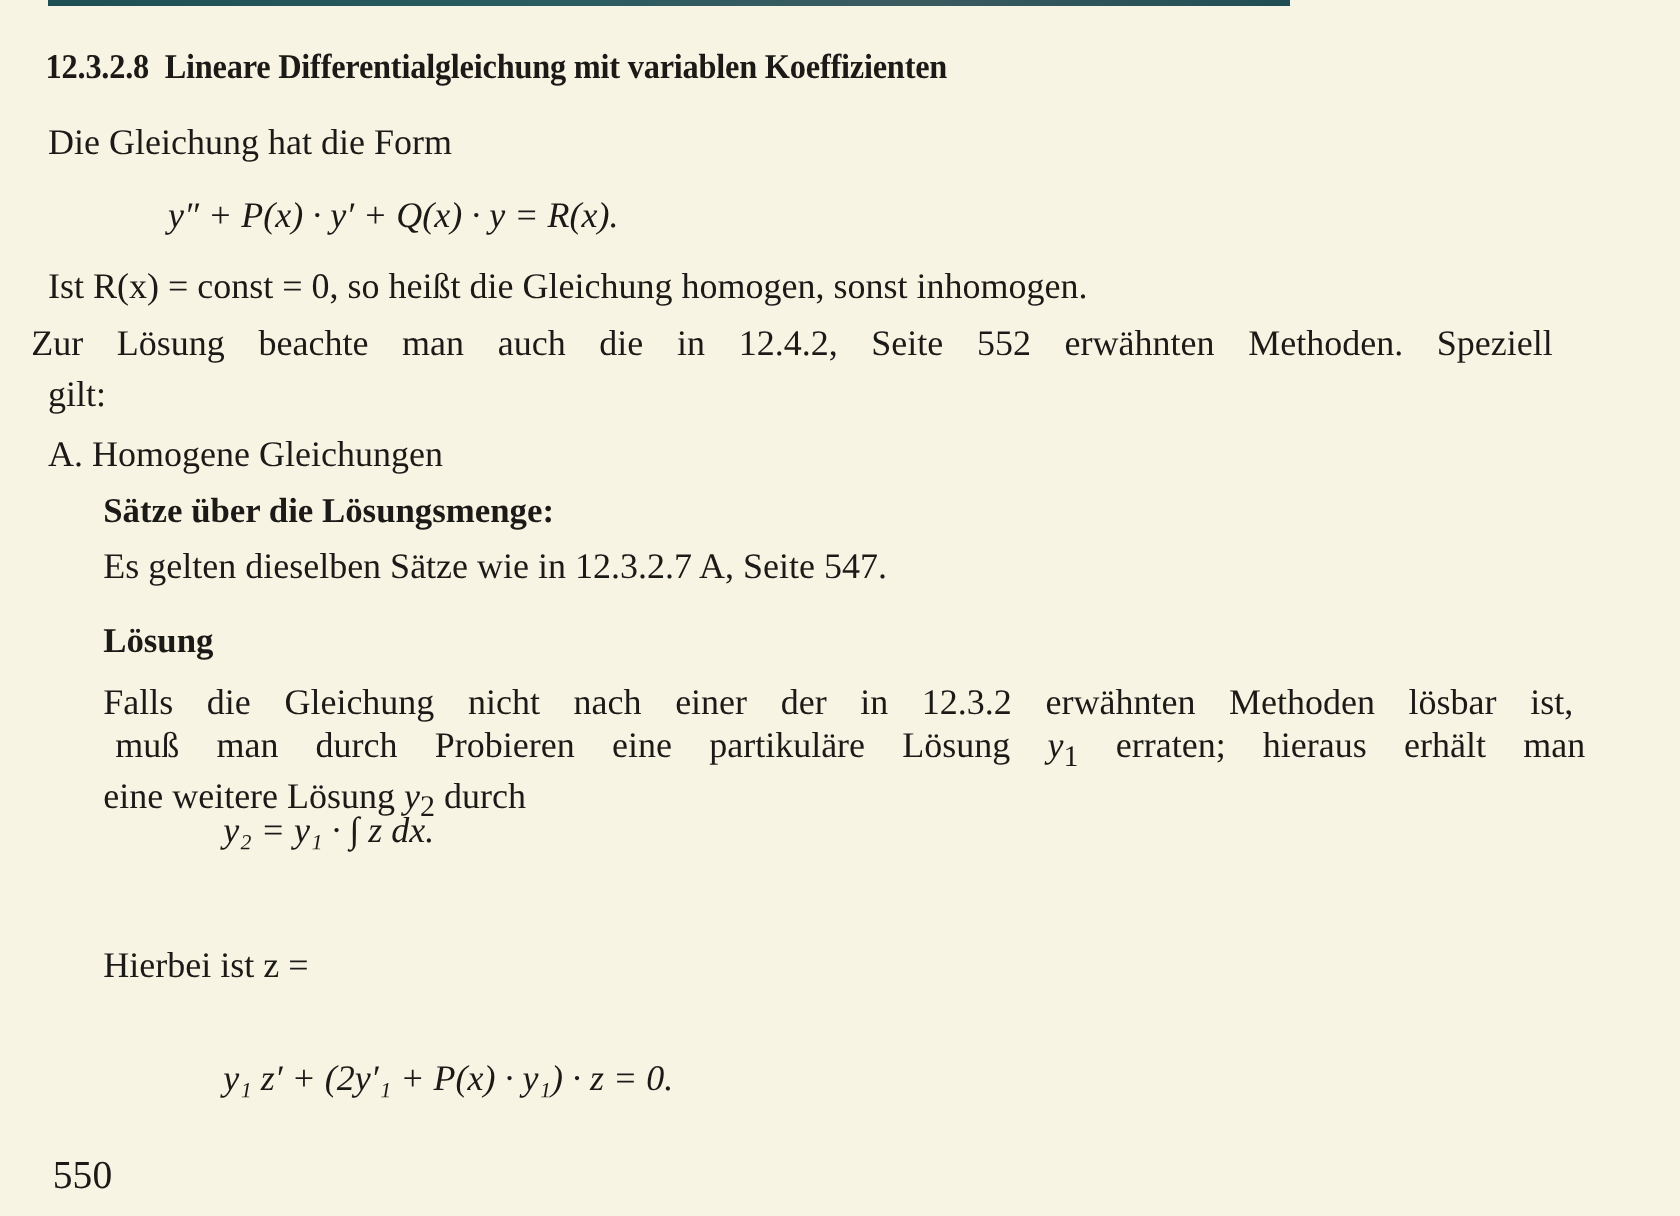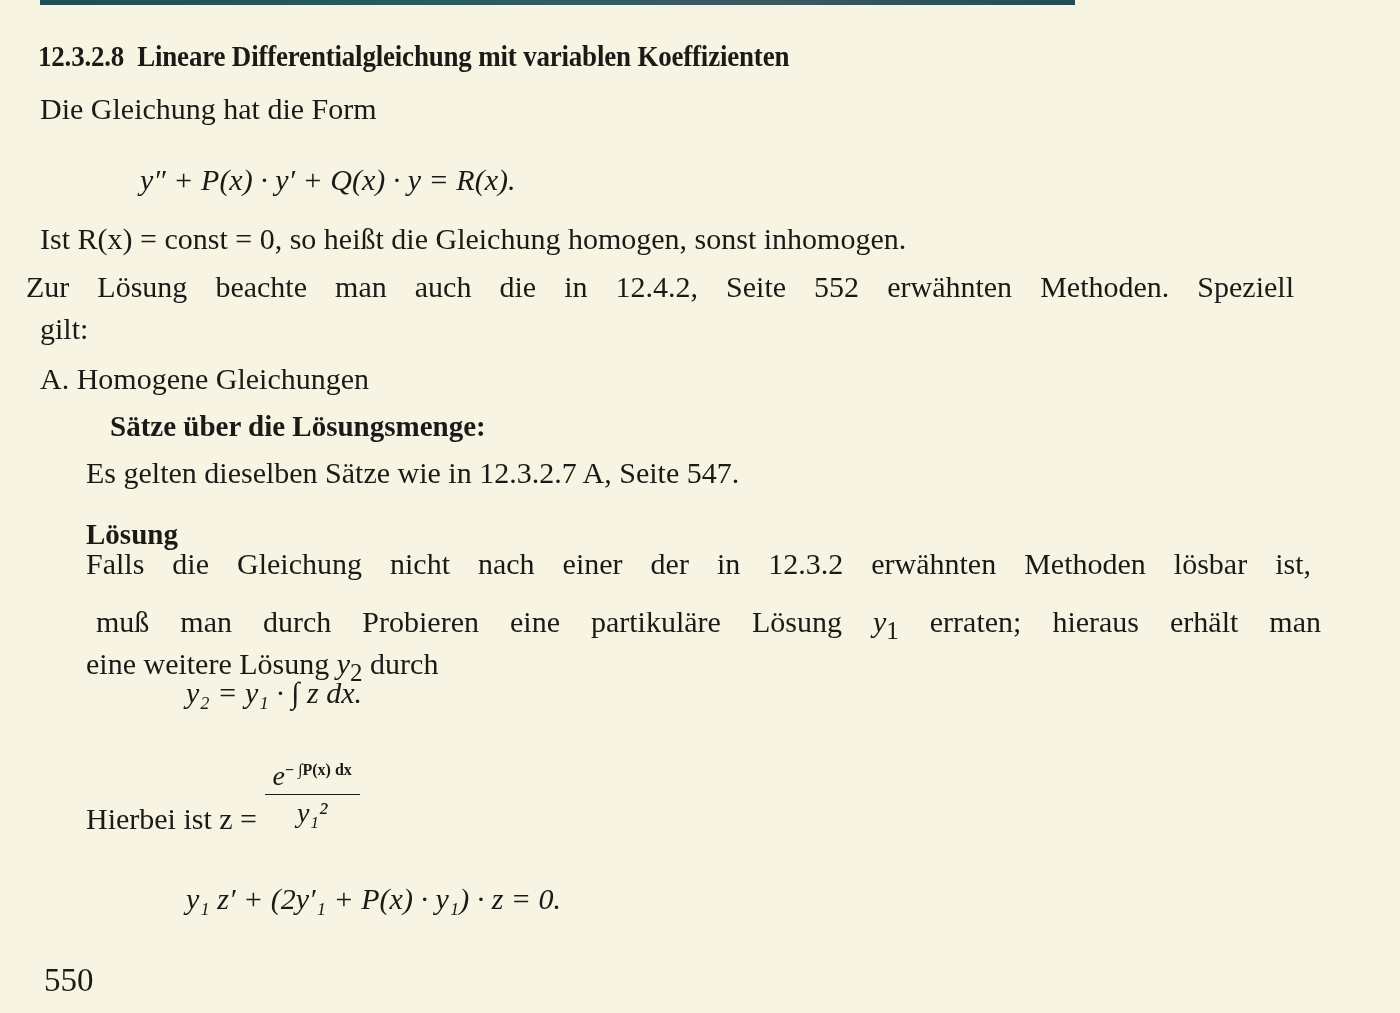--- a/index.html
+++ b/index.html
@@ -31,57 +31,52 @@
   </style>
 </head>
 <body>
 
 <div class="topbar"></div>
 
 <div class="abs heading" style="left:38px; top:40px;">
   <span class="num">12.3.2.8</span><span>Lineare Differentialgleichung mit variablen Koeffizienten</span>
 </div>
 
-<div class="abs body" style="left:40px; top:92px;">Die Gleichung hat die Form</div>
+<div class="abs body" style="left:40px; top:102px;">Die Gleichung hat die Form</div>
 
 <div class="abs formula" style="left:140px; top:163px;text-align:center;">y″ + P(x) · y′ + Q(x) · y = R(x).</div>
 
 <div class="abs body" style="left:40px; top:222px;">Ist R(x) = const = 0, so heißt die Gleichung homogen, sonst inhomogen.</div>
 
 <div class="abs body justify" style="left:26px; top:270px; width:1268px;">Zur Lösung beachte man auch die in 12.4.2, Seite 552 erwähnten Methoden. Speziell</div>
 <div class="abs body" style="left:40px; top:312px;">gilt:</div>
 
 <div class="abs body" style="left:40px; top:362px;">A. Homogene Gleichungen</div>
 
-<div class="abs bold" style="left:86px; top:410px;margin-left:24px;">Sätze über die Lösungsmenge:</div>
+<div class="abs bold" style="left:86px; top:410px;">Sätze über die Lösungsmenge:</div>
 
 <div class="abs body" style="left:86px; top:456px;">Es gelten dieselben Sätze wie in 12.3.2.7 A, Seite 547.</div>
 
 <div class="abs bold" style="left:86px; top:518px;">Lösung</div>
 
-<div class="abs body justify" style="left:86px; top:547px;font-family:Liberation Serif, serif;">Falls die Gleichung nicht nach einer der in 12.3.2 erwähnten Methoden lösbar ist,</div>
+<div class="abs body justify" style="left:86px; top:569px;font-family:Liberation Serif, serif;">Falls die Gleichung nicht nach einer der in 12.3.2 erwähnten Methoden lösbar ist,</div>
 
 <div class="abs body justify" style="left:96px; top:605px;">
   <span>muß man durch Probieren eine partikuläre Lösung</span>
   <span style="font-style:italic;"><span>y</span><sub>1</sub></span>
   <span>erraten; hieraus erhält man</span>
 </div>
 
 <div class="abs body" style="left:86px; top:647px;">
   <span>eine weitere Lösung</span>
   <span style="font-style:italic;"><span>y</span><sub>2</sub></span>
   <span>durch</span>
 </div>
 
 <div class="abs formula" style="left:186px; top:676px;">y₂ = y₁ · ∫ z dx.</div>
 
 <div class="abs body" style="left:86px; top:760px;">
   <span style="position:relative; top:28px;">Hierbei ist z =</span>
-  <span class="frac">
-    <span class="numr"><span>e</span><sup>− ∫P(x) dx</sup></span>
-    <span class="bar"></span>
-    <span class="den">y₁²</span>
-  </span>
 </div>
 
 <div class="abs formula" style="left:186px; top:882px;">y₁ z′ + (2y′₁ + P(x) · y₁) · z = 0.</div>
 
 <div class="abs pagenum" style="left:44px; top:962px;">550</div>
 
 </body></html>

